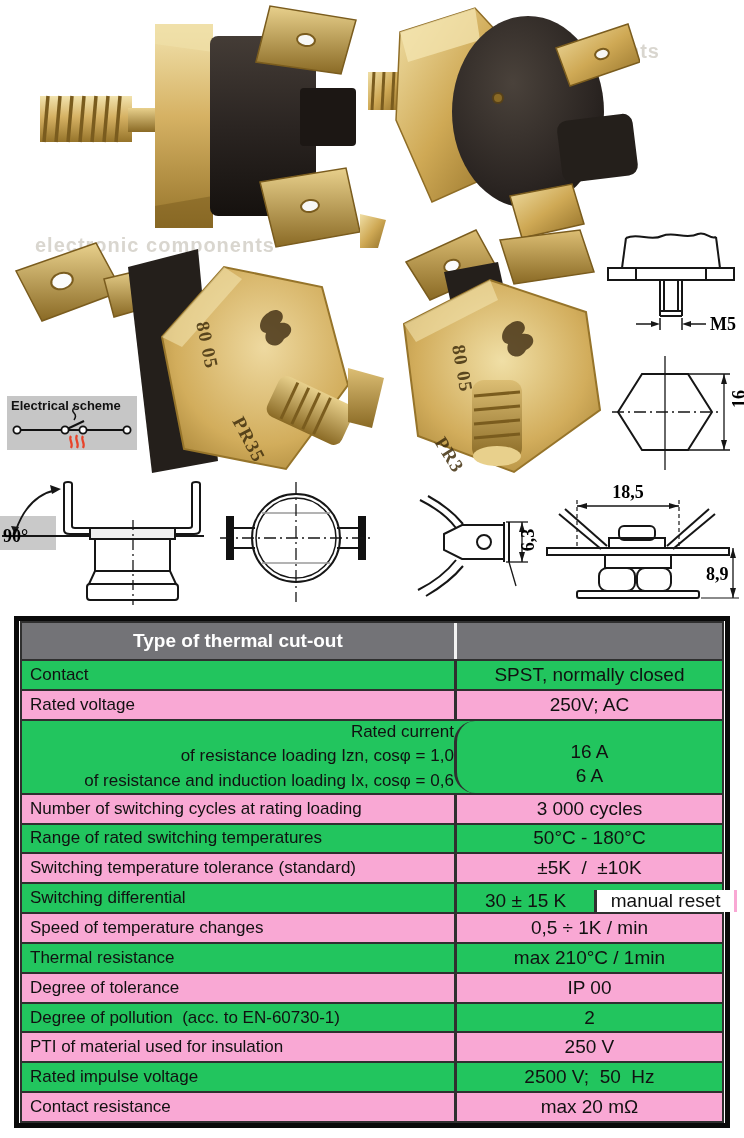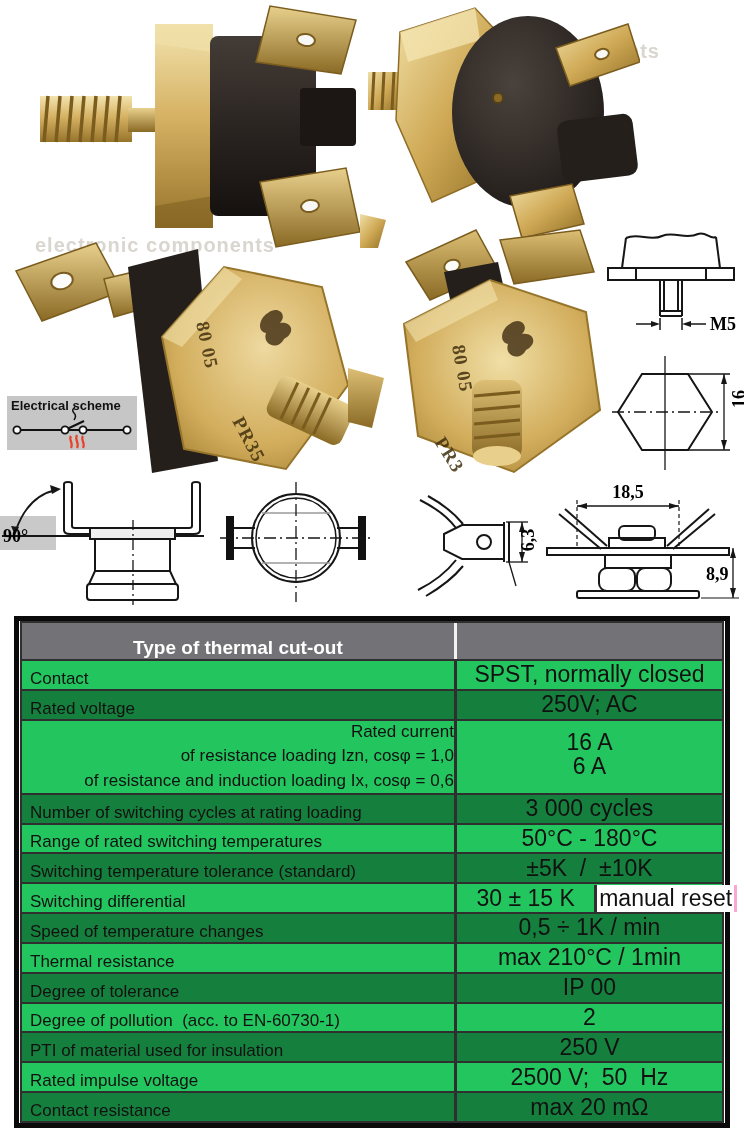--- a/index.html
+++ b/index.html
@@ -15,34 +15,34 @@
   .scheme { position:absolute; left:7px; top:396px; width:130px; height:54px; }
 
   
   .spec-table { position:absolute; left:14px; top:616px; width:716px; height:512px;
                 background:#fff; padding:5px 6px; }
   .spec-table::before { content:""; position:absolute; inset:0; border:5px solid #0a0a0a;
                 pointer-events:none; z-index:4; }
   .t-grid { width:100%; height:100%; border:2px solid #2f2f2f; display:flex; flex-direction:column; }
   .t-row { display:flex; flex:1 1 0; min-height:0; background:#22c55e; }
   .t-row + .t-row { border-top:2px solid #2f2f2f; }
-  .t-row.alt { background:#15803d; }
+  .t-row.alt { background:#f9a8d4; }
   .t-row.tall { flex:0 0 74px; }
   .t-header { flex:0 0 36px; background:#737377; }
-  .cell-label { width:61.7%; display:flex; align-items:flex-end; padding-left:8px;
+  .cell-label { width:61.7%; display:flex; align-items:center; padding-left:8px;
                 font-size:17px; color:#111; }
   .cell-value { flex:1 1 auto; border-left:3px solid #2f2f2f; display:flex; align-items:center;
-                justify-content:center; text-align:center; font-size:23px; color:#111; }
+                justify-content:center; text-align:center; font-size:19px; color:#111; }
   .t-header .cell-label { justify-content:center; padding-left:0; }
   .t-header .cell-label span { color:#fff; font-weight:bold; font-size:19px; }
   .t-header .cell-value { border-left:3px solid #f2f2f2; }
   .multi .cell-label { flex-direction:column; align-items:flex-end; justify-content:center;
                 line-height:24.5px; }
-  .multi .cell-value { flex-direction:column; justify-content:flex-end; padding-bottom:14px;
-                line-height:24.5px; }
+  .multi .cell-value { flex-direction:column; justify-content:flex-end; padding-bottom:4px;
+                line-height:24.5px;border-radius:21px; }
   .cell-value.split { padding:0; align-items:flex-end; }
   .vs-a { width:53%; display:flex; align-items:center; justify-content:center;
           border-right:3px solid #2f2f2f; }
   .vs-b { flex:1 1 auto; display:flex; align-items:center; justify-content:center;
           background:#fff; position:relative; z-index:6; margin-right:-15px;
           border-right:3px solid #f9a8d4; }
 
   svg text { font-family:"Liberation Serif", serif; }
   .dimtxt { font-weight:bold; font-size:18px; fill:#000; }
   .schemetxt { font-family:"Liberation Sans", sans-serif; font-weight:bold; font-size:13px; fill:#111; }

